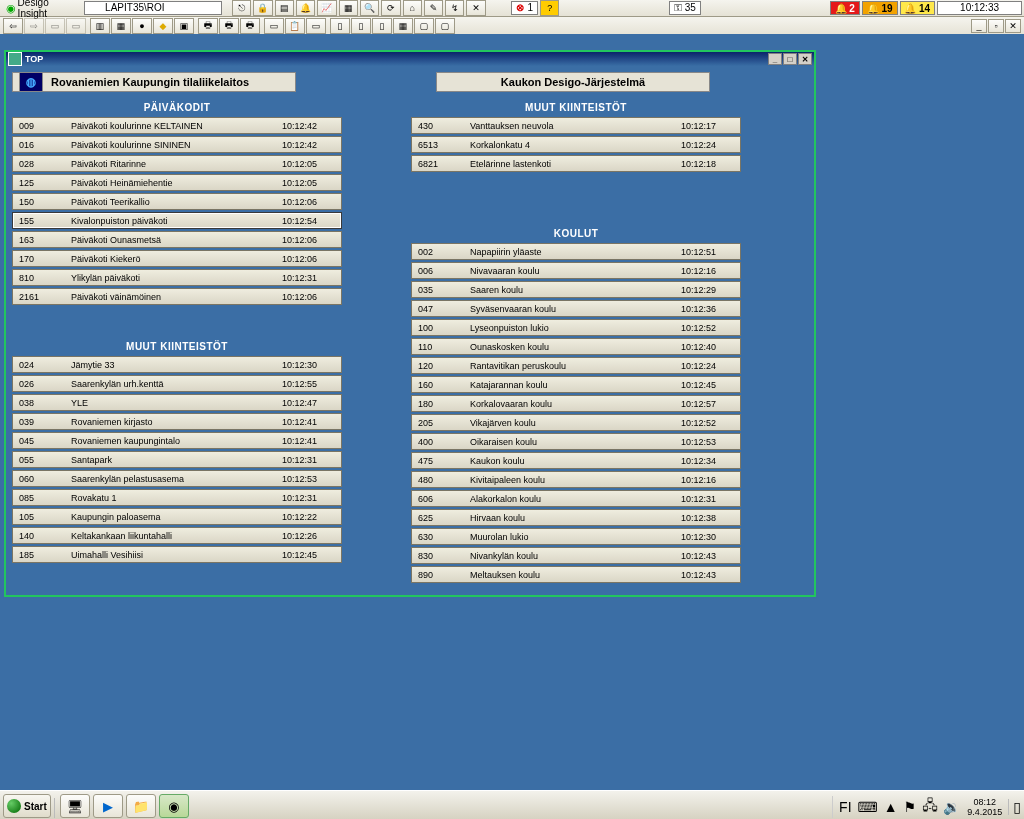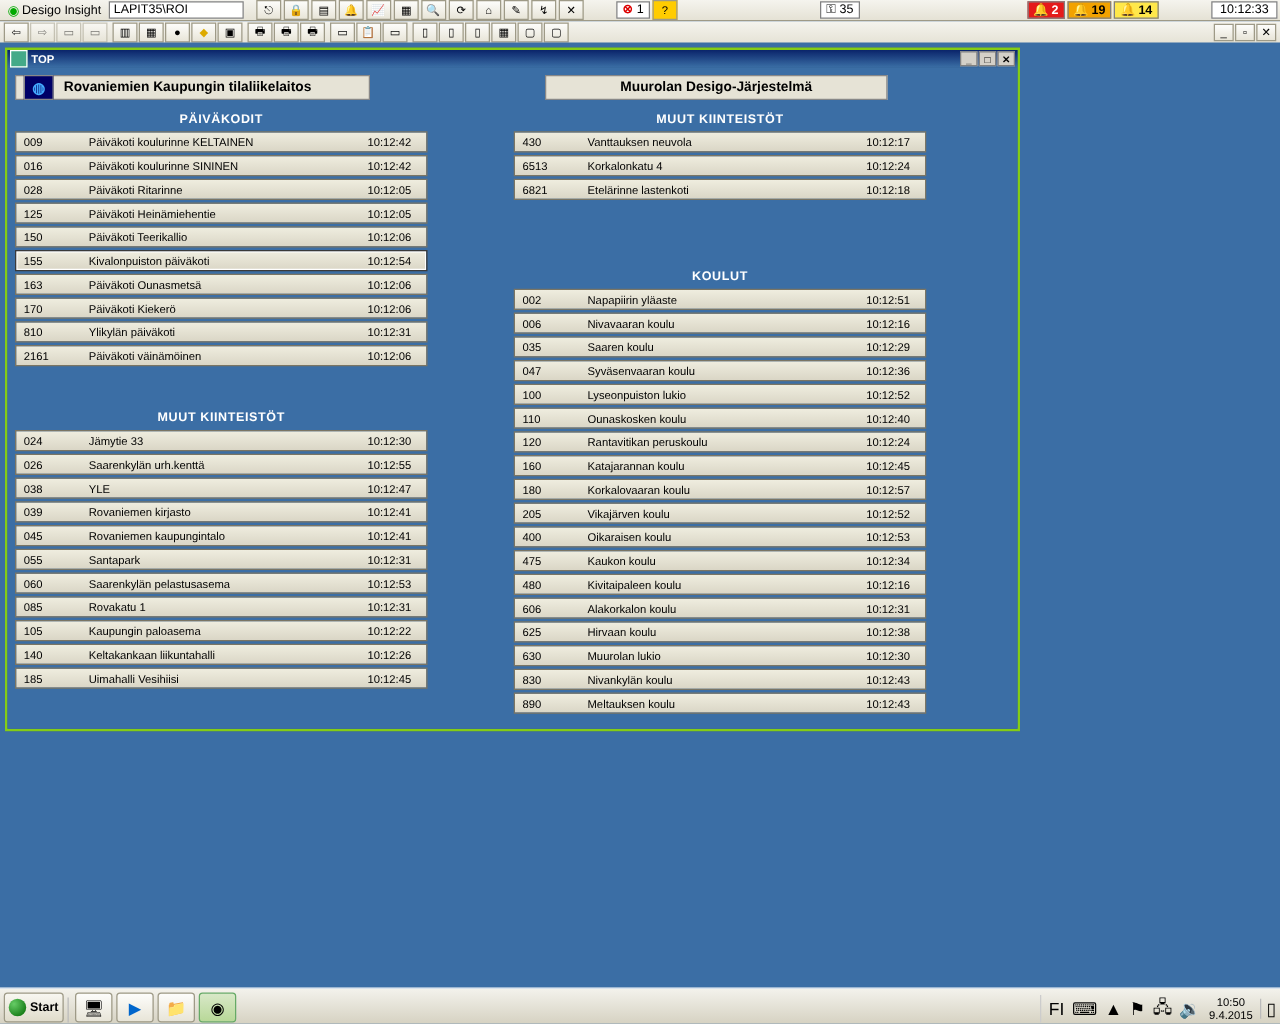--- a/index.html
+++ b/index.html
@@ -1,57 +1,57 @@
 <!DOCTYPE html>
 <html><head>
 <meta charset="utf-8">
 <style>
 html,body{margin:0;padding:0;font-family:Tahoma,Arial,sans-serif;font-size:10px;background:#3B6EA5;color:#000;overflow:hidden;width:1024px;height:819px}
 
 .topbar{background:linear-gradient(#F5F4EE,#E5E2D5);border-bottom:1px solid #9E9A87;height:16px;display:flex;align-items:center;padding:0 2px;gap:2px}
 .topbar .title-app{display:flex;align-items:center;gap:2px;padding:0 4px}
-.topbar .field{background:#fff;border:1px solid #808080;height:12px;width:100px;padding:0 3px;line-height:12px}
+.topbar .field{background:#fff;border:1px solid #808080;height:12px;width:100px;padding:0 20px;line-height:12px}
 .topbar .sep{width:6px}
 .icon-btn{width:18px;height:14px;border:1px solid #9E9A87;background:linear-gradient(#FDFDFB,#E8E5D8);display:inline-flex;align-items:center;justify-content:center;font-size:9px;cursor:pointer}
 .topbar .pill{background:#fff;border:1px solid #808080;height:12px;padding:0 4px;line-height:12px;display:inline-flex;align-items:center;gap:3px}
 .alarm{display:inline-flex;align-items:center;gap:2px;border:1px solid #808080;height:12px;padding:0 4px;background:#fff;font-weight:bold}
 .alarm.red{background:#E51A1A;color:#fff}
 .alarm.orange{background:#F2A200;color:#000}
 .alarm.yellow{background:#FFE84A;color:#000}
-.topclock{margin-left:auto;background:#fff;border:1px solid #808080;height:12px;padding:0 6px;line-height:12px}
+.topclock{margin-left:auto;background:#fff;border:1px solid #808080;height:12px;padding:0 22px;line-height:12px}
 
 .toolbar2{background:linear-gradient(#F5F4EE,#E5E2D5);height:18px;border-bottom:1px solid #9E9A87;display:flex;align-items:center;padding:0 3px;gap:4px}
 .toolbar2 .grp{display:flex;gap:1px}
 .toolbar2 .spacer{flex:1}
 .win-ctrl{display:flex;gap:1px;margin-left:auto}
 .win-ctrl .icon-btn{width:14px;height:12px;font-size:9px}
 
 .workspace{position:absolute;left:0;right:0;top:34px;bottom:26px;background:#3B6EA5}
 
-.docwin{position:absolute;left:4px;top:4px;width:808px;background:#2E5B8B;border:2px solid #84cc16}
+.docwin{position:absolute;left:4px;top:16px;width:808px;background:#2E5B8B;border:2px solid #22c55e}
 .docwin .titlebar{height:14px;background:linear-gradient(#0A246A,#3A6EA5);color:#fff;display:flex;align-items:center;font-size:9px;padding:0 2px;font-weight:bold}
 .docwin .titlebar .t-icon{width:12px;height:12px;background:#4A8;display:inline-block;margin-right:3px;border:1px solid #fff}
 .docwin .titlebar .win-right{margin-left:auto;display:flex;gap:1px}
 .docwin .titlebar .win-right span{width:12px;height:10px;background:#D4D0C8;color:#000;display:inline-flex;align-items:center;justify-content:center;border:1px solid #808080;font-size:8px;cursor:pointer}
 .doc-content{background:#3B6EA5;padding:6px 6px 10px 6px;min-height:500px}
 
 .hdr-row{display:flex;gap:140px;margin-bottom:6px}
 .hdr-card{border:1px solid #888;background:#E6E3D6;height:18px;display:flex;align-items:center;padding:0 6px;font-weight:bold;font-size:11px}
 .hdr-card.left{width:270px}
 .hdr-card.left .globe{width:22px;height:18px;background:#000066;display:inline-flex;align-items:center;justify-content:center;color:#4AF;border:1px solid #888;margin-right:8px;font-size:12px}
 .hdr-card.right{width:260px;justify-content:center}
 
 .cols{display:flex;gap:69px}
 .col{width:330px}
 .section-title{color:#fff;text-align:center;font-weight:bold;font-size:10px;letter-spacing:.5px;margin:4px 0 4px 0}
 .row{display:flex;border:1px solid #7A7564;background:linear-gradient(#EFEDDF,#DAD6C6);height:15px;align-items:center;font-size:9px;margin-bottom:2px;cursor:pointer}
 .row.sel{border:1px solid #3A3A3A;box-shadow:0 0 0 1px #fff inset}
 .row .c1{width:48px;padding-left:6px}
 .row .c2{flex:1;padding-left:4px}
-.row .c3{width:62px;text-align:right;padding-right:12px}
+.row .c3{width:62px;text-align:right;padding-right:24px}
 
 .taskbar{position:absolute;left:0;right:0;bottom:0;height:26px;background:linear-gradient(#F3F2EC,#D6D2C2);border-top:1px solid #fff;display:flex;align-items:flex-end;padding:1px 3px;gap:3px;font-size:10px}
 .taskbar .start-btn{width:40px;height:22px;background:linear-gradient(#F8F7F1,#E0DCCB);border:1px solid #9E9A87;border-radius:3px;display:flex;align-items:center;gap:3px;padding:0 3px;font-weight:bold;cursor:pointer}
 .start-orb{width:14px;height:14px;border-radius:50%;background:radial-gradient(circle at 30% 30%,#6C6,#060)}
 .taskbar .task{width:28px;height:22px;border:1px solid #9E9A87;background:linear-gradient(#FDFDFB,#E8E5D8);border-radius:3px;display:flex;align-items:center;justify-content:center;font-size:13px;cursor:pointer}
 .taskbar .task.active{background:linear-gradient(#D8E8C8,#B8D898);border-color:#6A6}
 .tray{margin-left:auto;display:flex;align-items:center;gap:6px;border-left:1px solid #ccc;padding-left:6px;height:22px}
 .tray .clock{text-align:center;font-size:9px;line-height:10px}
 .tray .indicator{font-size:14px}
 </style>
@@ -151,21 +151,21 @@
     </div>
 
     <div class="doc-content">
 
       <div class="hdr-row">
         <div class="hdr-card left">
           <span class="globe">◍</span>
           <span>Rovaniemien Kaupungin tilaliikelaitos</span>
         </div>
         <div class="hdr-card right">
-          <span>Muurolan Desigo-Järjestelmä</span>
+          <span>Kaukon Desigo-Järjestelmä</span>
         </div>
       </div>
 
       <div class="cols">
 
         <div class="col">
           <div class="section-title">PÄIVÄKODIT</div>
           <div id="sec-paivakodit">
               <div class="row">
                 <span class="c1">009</span>
@@ -414,18 +414,18 @@
   <div class="task active">◉</div>
 
   <div class="tray">
     <span class="indicator">FI</span>
     <span class="indicator">⌨</span>
     <span class="indicator">▲</span>
     <span class="indicator">⚑</span>
     <span class="indicator">🖧</span>
     <span class="indicator">🔉</span>
     <div class="clock">
-      <div>10:50</div>
+      <div>08:12</div>
       <div>9.4.2015</div>
     </div>
     <span class="indicator" style="border-left:1px solid #bbb;padding-left:4px">▯</span>
   </div>
 </div>
 
 </body></html>

